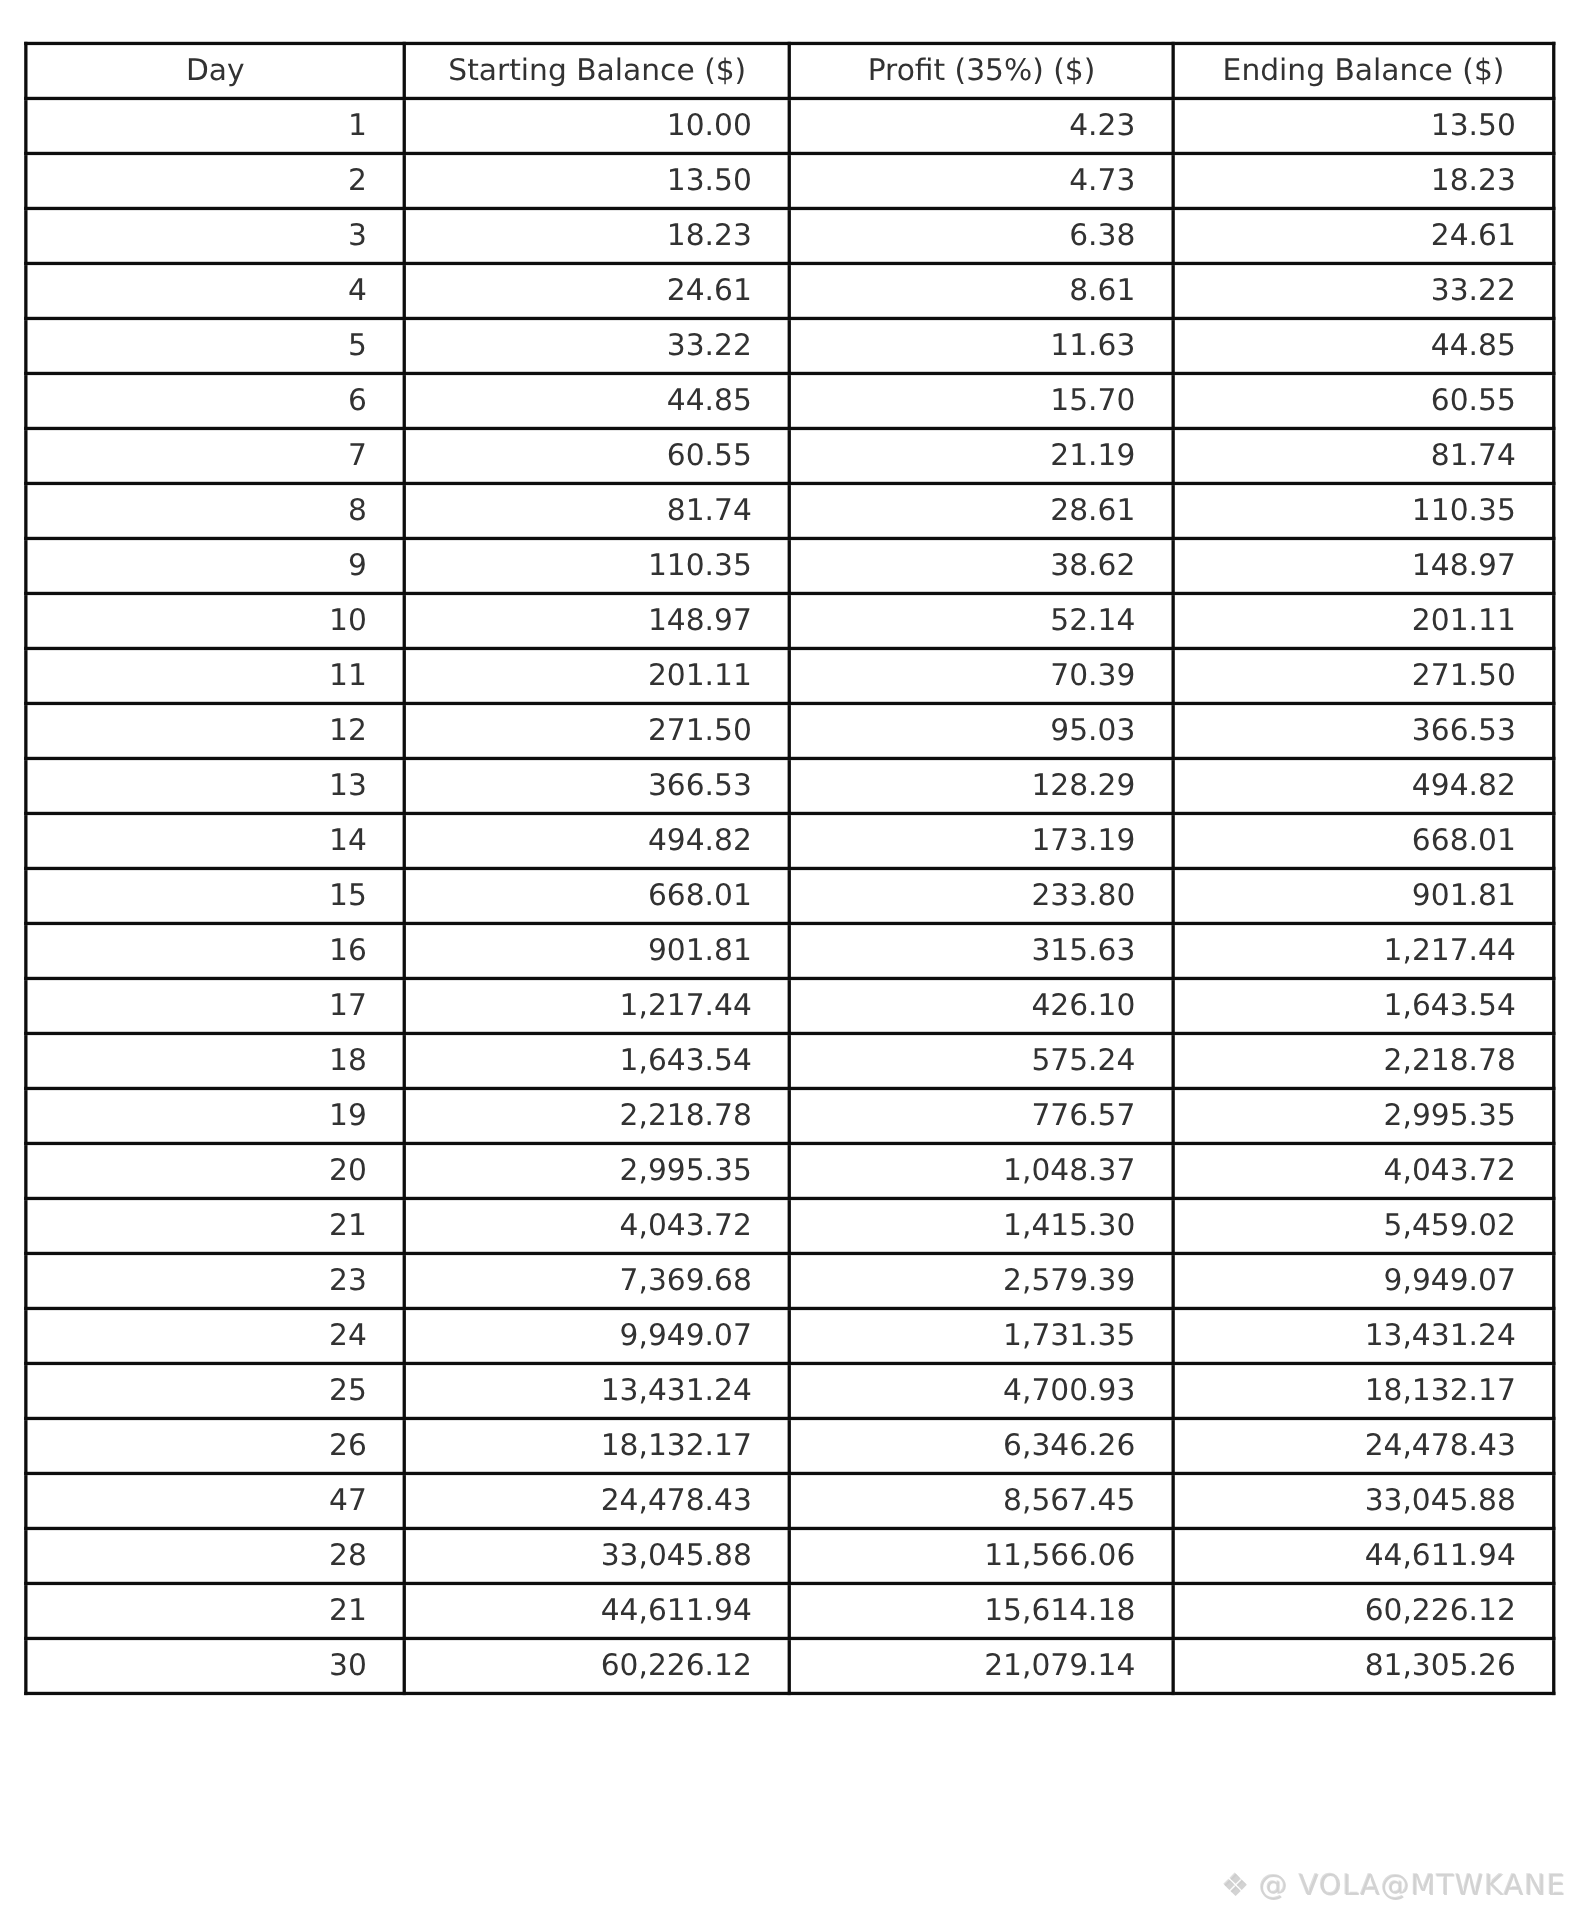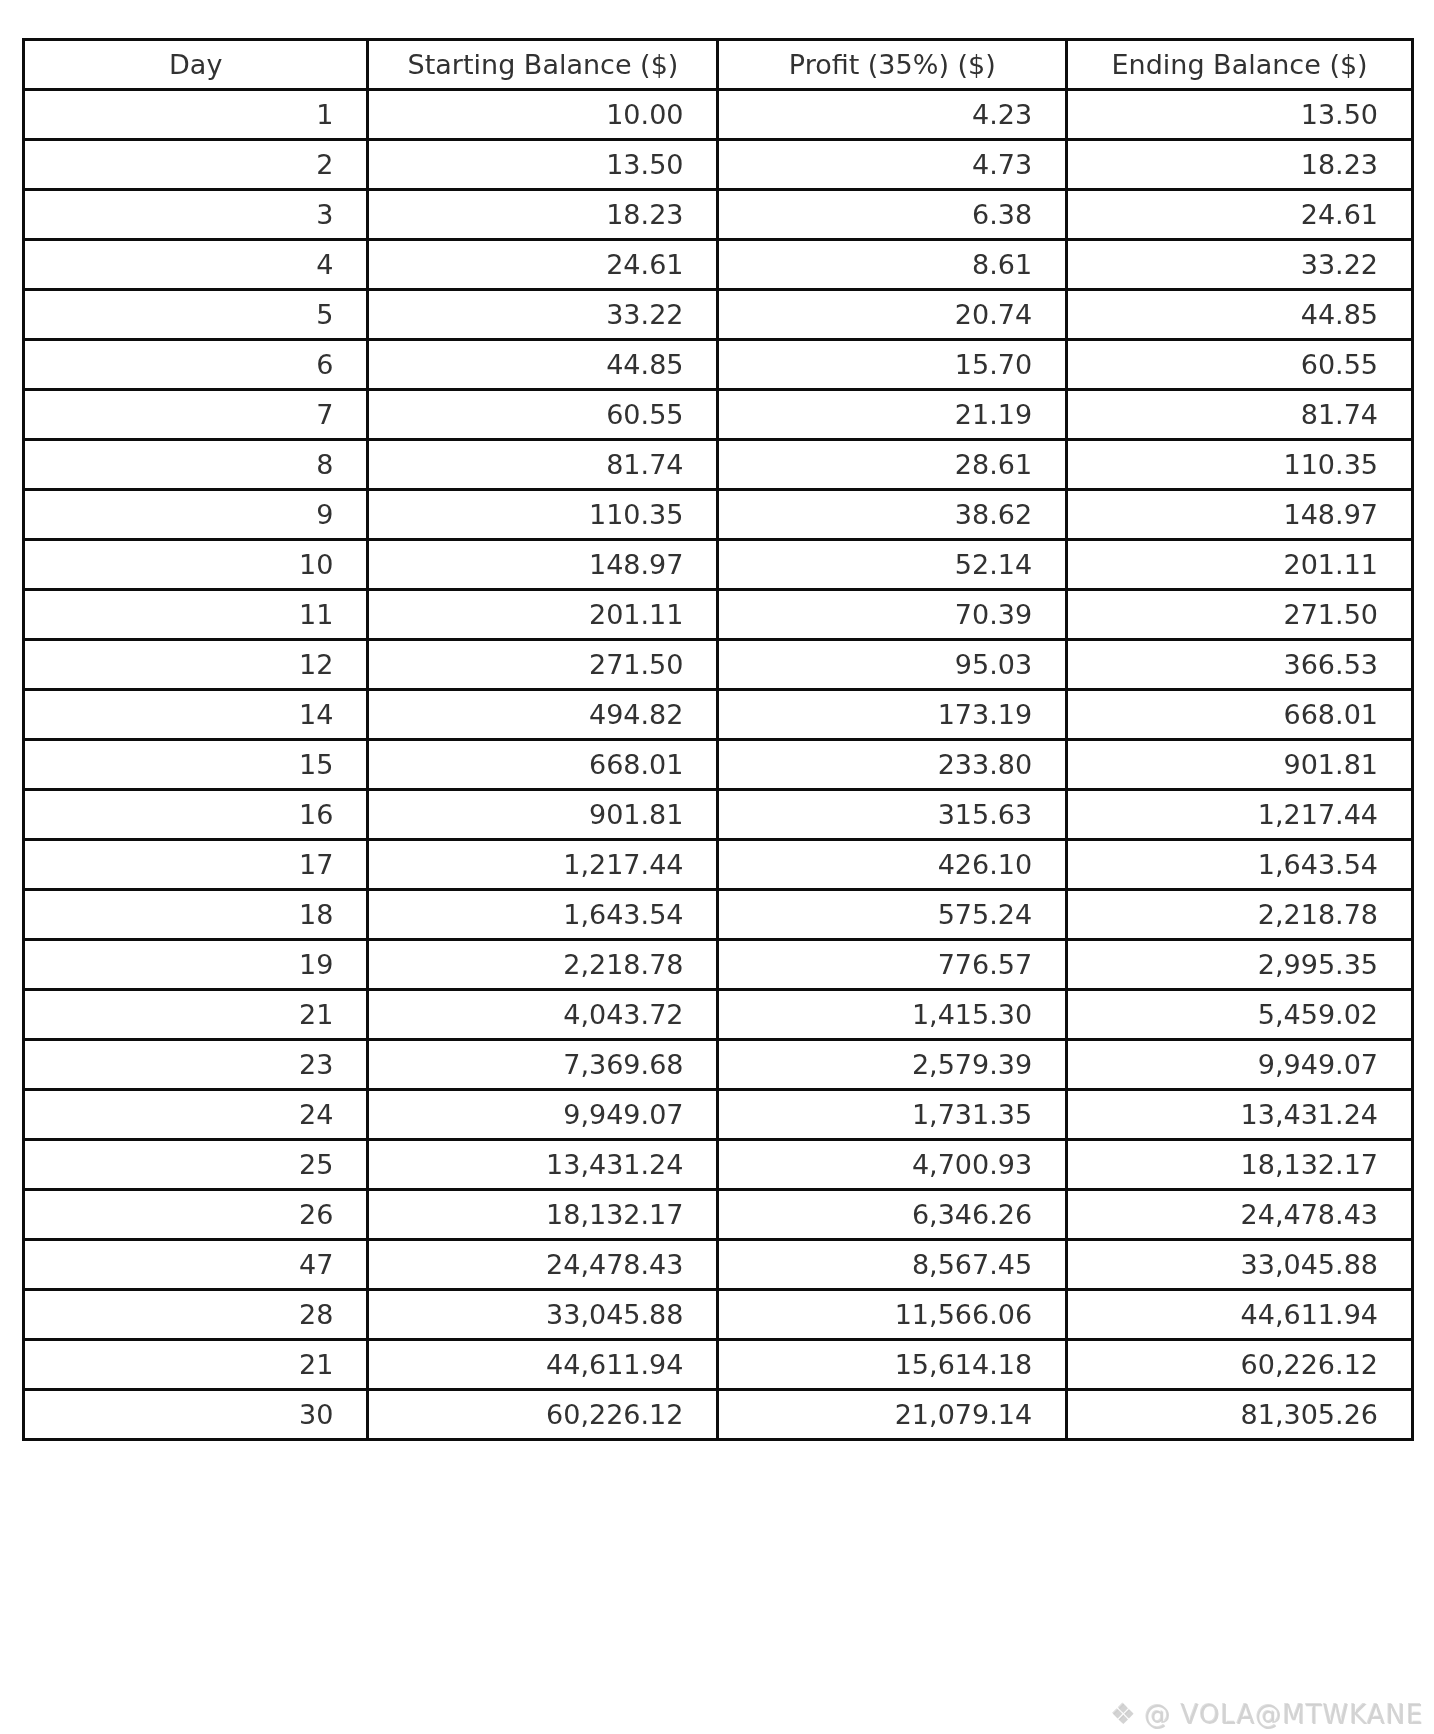--- a/index.html
+++ b/index.html
@@ -107,21 +107,21 @@
         </tr>
         <tr>
           <td>4</td>
           <td>24.61</td>
           <td>8.61</td>
           <td>33.22</td>
         </tr>
         <tr>
           <td>5</td>
           <td>33.22</td>
-          <td>20.74</td>
+          <td>11.63</td>
           <td>44.85</td>
         </tr>
         <tr>
           <td>6</td>
           <td>44.85</td>
           <td>15.70</td>
           <td>60.55</td>
         </tr>
         <tr>
           <td>7</td>
@@ -153,20 +153,26 @@
           <td>70.39</td>
           <td>271.50</td>
         </tr>
         <tr>
           <td>12</td>
           <td>271.50</td>
           <td>95.03</td>
           <td>366.53</td>
         </tr>
         <tr>
+          <td>13</td>
+          <td>366.53</td>
+          <td>128.29</td>
+          <td>494.82</td>
+        </tr>
+        <tr>
           <td>14</td>
           <td>494.82</td>
           <td>173.19</td>
           <td>668.01</td>
         </tr>
         <tr>
           <td>15</td>
           <td>668.01</td>
           <td>233.80</td>
           <td>901.81</td>
@@ -187,20 +193,26 @@
           <td>18</td>
           <td>1,643.54</td>
           <td>575.24</td>
           <td>2,218.78</td>
         </tr>
         <tr>
           <td>19</td>
           <td>2,218.78</td>
           <td>776.57</td>
           <td>2,995.35</td>
+        </tr>
+        <tr>
+          <td>20</td>
+          <td>2,995.35</td>
+          <td>1,048.37</td>
+          <td>4,043.72</td>
         </tr>
         <tr>
           <td>21</td>
           <td>4,043.72</td>
           <td>1,415.30</td>
           <td>5,459.02</td>
         </tr>
         <tr>
           <td>23</td>
           <td>7,369.68</td>

